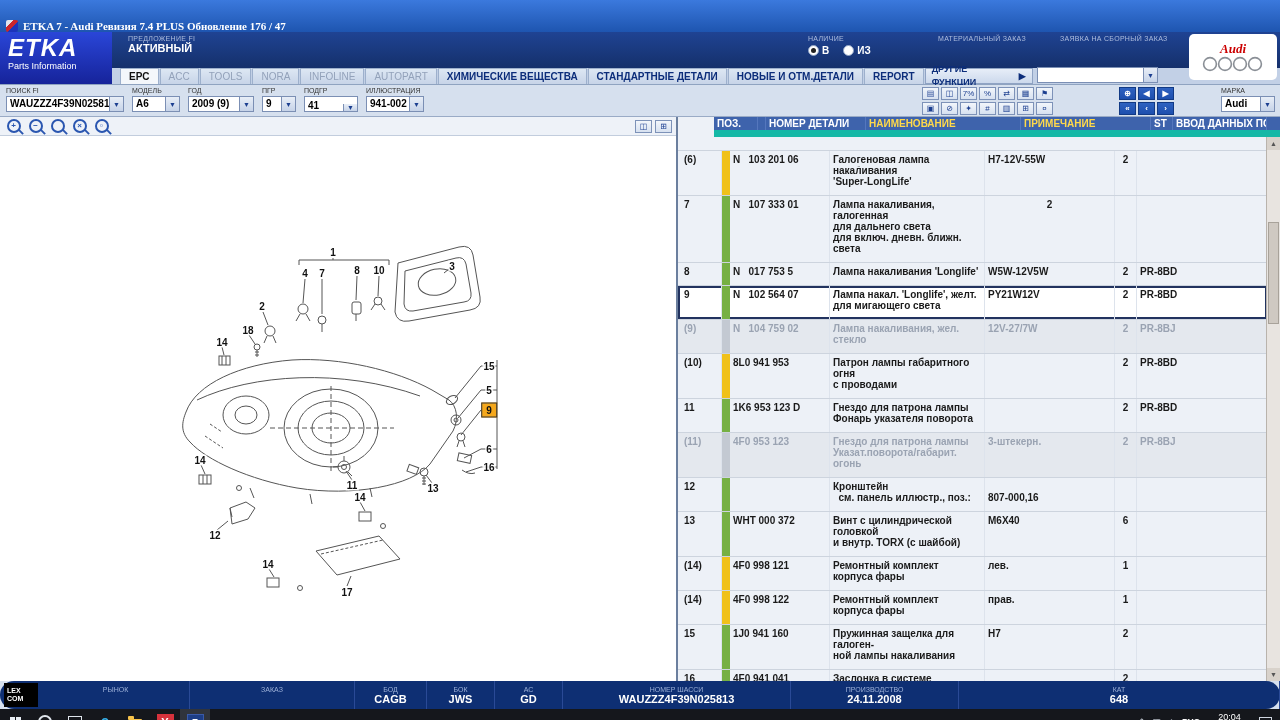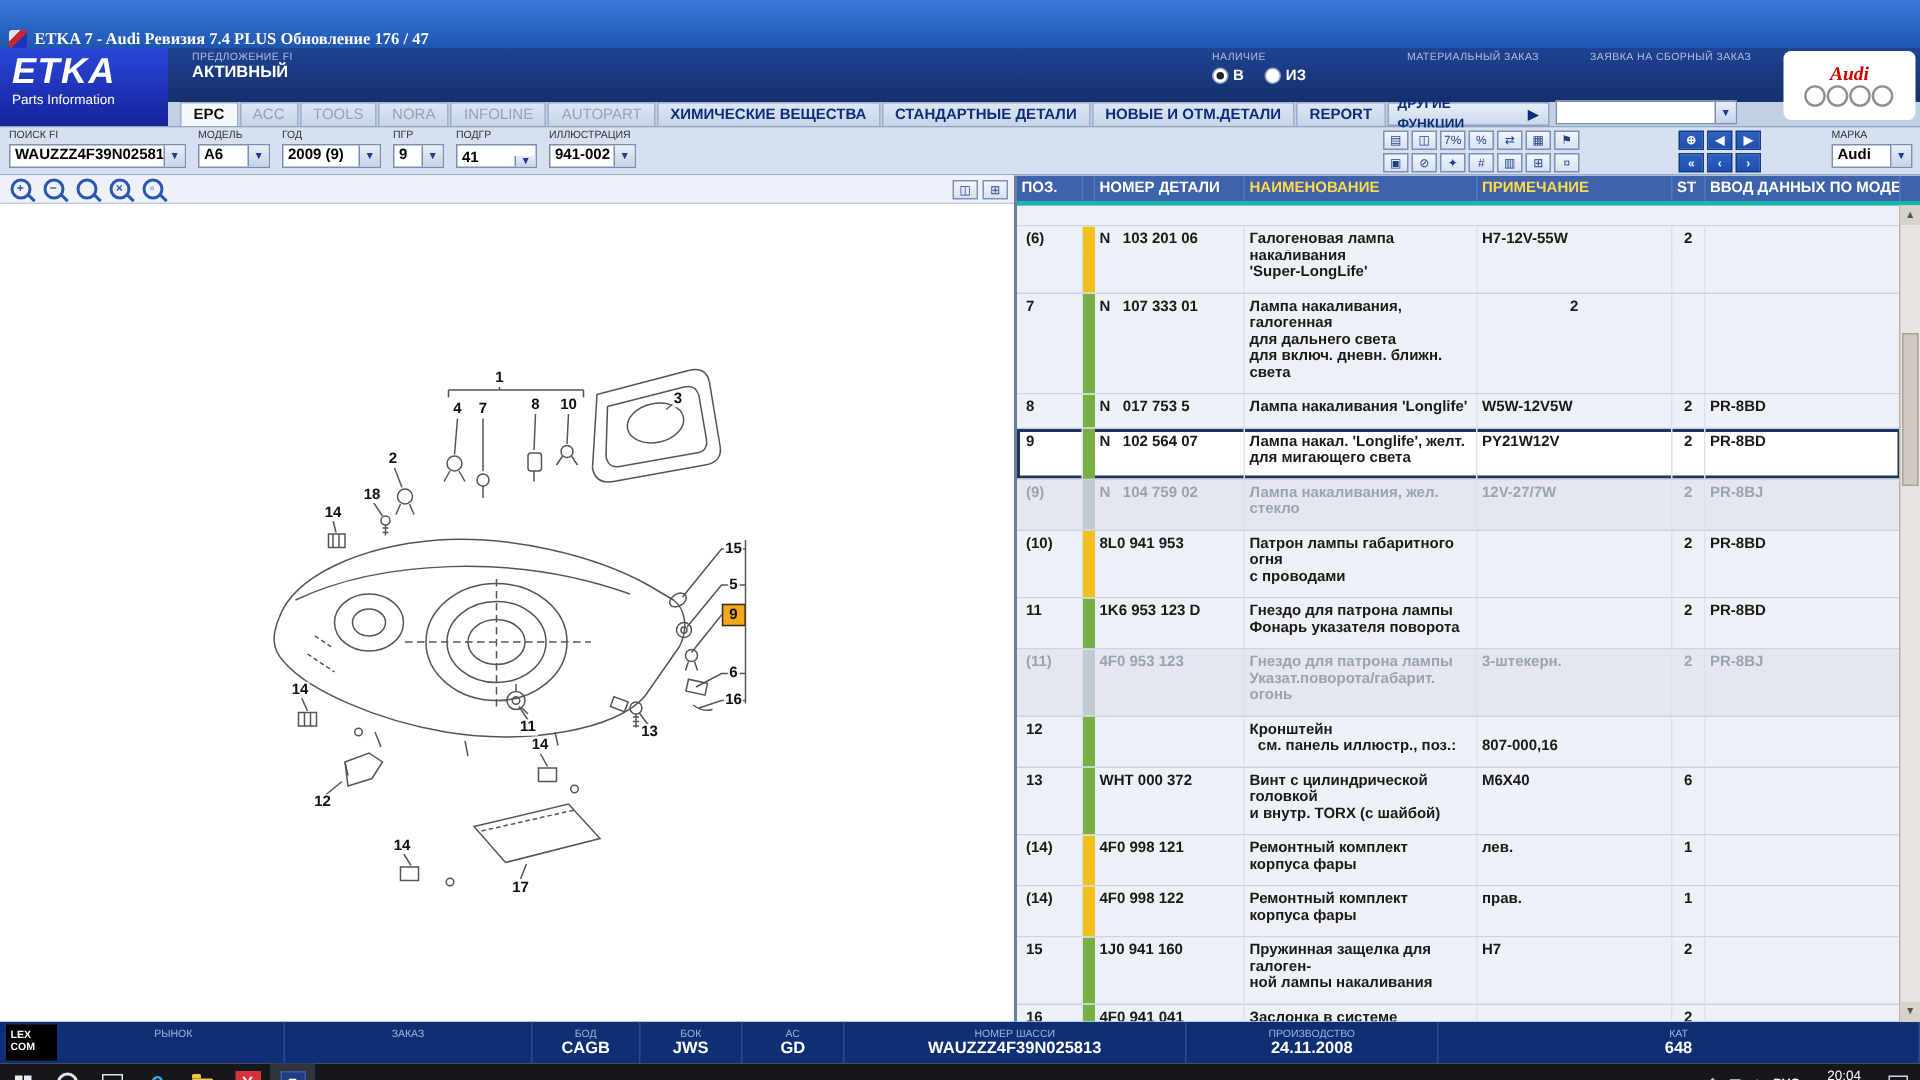--- a/index.html
+++ b/index.html
@@ -75,21 +75,21 @@
   .strip-right{margin-left:auto;display:flex;gap:3px;}
   .canvas{position:relative;height:545px;overflow:hidden;}
   .canvas svg{position:absolute;inset:0;}
   .callout{position:absolute;transform:translate(-50%,-50%);font-size:10px;font-weight:bold;color:#111;
     background:rgba(255,255,255,.85);padding:0 1px;line-height:11px;cursor:pointer;}
   .callout.hl{background:#f5a81c;border:1px solid #333;padding:1px 4px;}
 
   
   .table-panel{flex:1;position:relative;background:#edf1f7;overflow:hidden;}
   .thead,.trow{display:grid;grid-template-columns:44px 8px 100px 155px 130px 22px 1fr;}
-  .thead{background:#3e63ac;height:20px;border-bottom:3px solid #14b8a6;padding-right:13px;box-sizing:border-box;}
+  .thead{background:#3e63ac;height:20px;border-bottom:7px solid #14b8a6;padding-right:13px;box-sizing:border-box;margin-left:36px;}
   .th{font-size:10px;font-weight:bold;color:#fff;display:flex;align-items:center;padding:0 3px;
     border-right:1px solid #5577bd;white-space:nowrap;overflow:hidden;}
   .th.yellow{color:#ffd94a;}
   .tbody{position:absolute;top:20px;bottom:0;left:0;right:13px;overflow:hidden;}
   .trow{border-bottom:1px solid #cdd4de;background:#edf1f7;cursor:pointer;}
   .td{font-size:10px;font-weight:bold;color:#1a1a1a;padding:3px 3px 8px;white-space:pre-wrap;
     border-right:1px solid #dde3ec;line-height:11px;overflow:hidden;}
   .c-pos{padding-left:6px;}
   .c-stripe{padding:0;position:relative;border-right:none;}
   .stripe{position:absolute;inset:0;}
@@ -101,21 +101,21 @@
   .trow.disabled .td{color:#9aa3b2;}
   .trow.selected{background:#fff;box-shadow:inset 0 0 0 2px #22335f;}
   .trow.partial{height:13px;}
   .trow.partial .td{padding-top:1px;padding-bottom:1px;margin-top:28px;}
   .scroll{position:absolute;right:0;top:20px;bottom:0;width:13px;background:#e8e4e0;border-left:1px solid #b9b3ac;}
   .sarrow{height:13px;text-align:center;font-size:7px;color:#555;background:#d8d2cb;line-height:13px;cursor:pointer;}
   .sarrow.bottom{position:absolute;bottom:0;left:0;right:0;}
   .thumb{position:absolute;top:85px;height:100px;left:1px;right:1px;background:#cfc9c2;border:1px solid #a8a29a;cursor:grab;}
 
   
-  .statusbar{height:28px;background:#0e2f73;display:flex;align-items:stretch;color:#fff;}
+  .statusbar{height:28px;background:#0e2f73;display:flex;align-items:stretch;color:#fff;border-radius:14px;}
   .lexcom{width:34px;margin:2px 4px;background:#000;color:#fff;font-size:7px;font-weight:bold;line-height:8px;
     display:flex;flex-direction:column;justify-content:center;padding-left:3px;box-sizing:border-box;}
   .scell{border-right:1px solid #2a4a96;display:flex;flex-direction:column;align-items:center;
     justify-content:center;padding:1px 4px;box-sizing:border-box;}
   .slabel{font-size:7px;color:#9db1d8;white-space:nowrap;}
   .svalue{font-size:11px;font-weight:bold;white-space:nowrap;min-height:12px;}
 
   
   .taskbar{height:26px;background:#15171c;display:flex;align-items:center;color:#fff;}
   .tk{width:30px;height:26px;display:flex;align-items:center;justify-content:center;cursor:pointer;box-sizing:border-box;}

